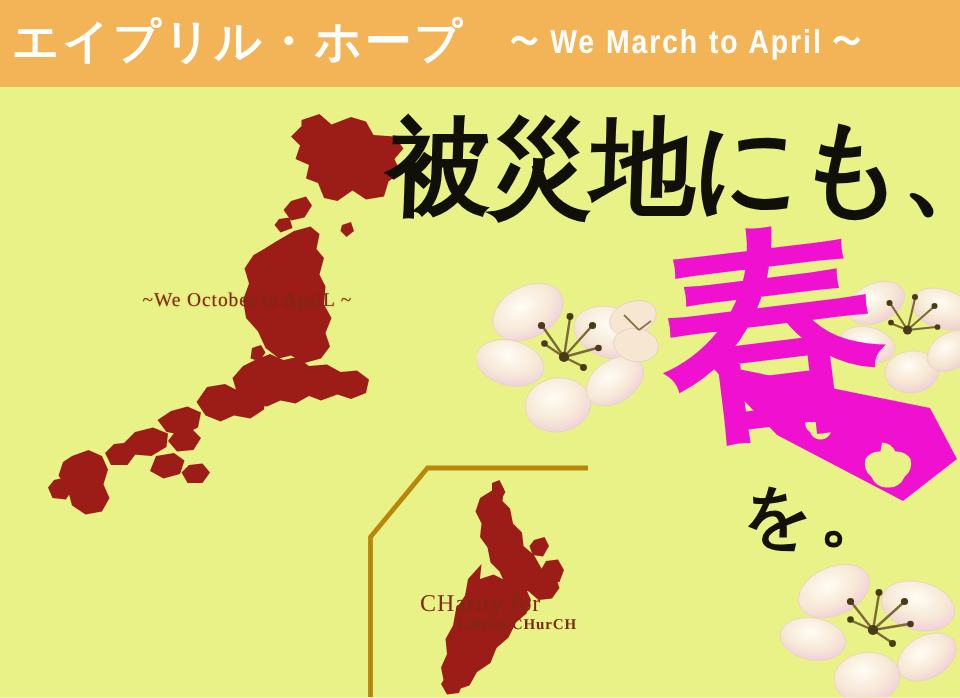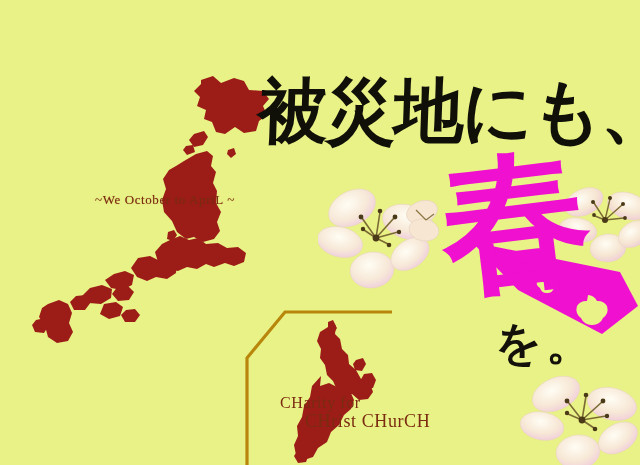--- a/index.html
+++ b/index.html
@@ -43,21 +43,21 @@
   .caption{
     position:absolute;
     font-family:"Liberation Serif","DejaVu Serif",serif;
     color:#7a2b10;white-space:nowrap;
   }
   #japan-caption{
     left:95px;top:192px;font-size:13px;letter-spacing:.6px;
     text-shadow:0 0 1px rgba(122,43,16,.45);
   }
   #nz-caption-1{left:280px;top:394px;font-size:16px;letter-spacing:.6px;}
-  #nz-caption-2{left:305px;top:411px;font-size:18px;letter-spacing:.6px;}
+  #nz-caption-2{left:305px;top:411px;font-size:10px;letter-spacing:.6px;font-weight:bold;}
   
   #headline-main{
     position:absolute;left:258px;top:72px;
     font-family:"DejaVu Serif","Liberation Serif",serif;
     font-weight:bold;font-size:70px;line-height:78px;
     color:#111008;white-space:nowrap;letter-spacing:-2px;
     transform:skewX(-2deg);
   }
   #headline-haru{
     position:absolute;left:432px;top:155px;
@@ -81,20 +81,24 @@
   #blossom-center{left:318px;top:178px;width:120px;height:115px;}
   #blossom-right{left:558px;top:172px;width:95px;height:95px;}
   #blossom-bottom{left:520px;top:368px;width:125px;height:100px;}
   #blossom-left-edge{left:406px;top:196px;width:40px;height:48px;}
 </style>
 </head>
 <body>
 
 <div id="poster">
 
+  <div id="header">
+    <div id="header-title">エイプリル・ホープ</div>
+    <div id="header-subtitle">〜 We March to April 〜</div>
+  </div>
 
   <div class="map" id="japan-map">
     <svg viewBox="0 0 260 265" width="260" height="265" aria-hidden="true">
       <g fill="#9c1d18">
 
         <path d="M183 8 l12 -4 8 7 13 -5 10 3 5 9 14 1 6 8 -6 7 4 9 -8 6 -3 10 -12 2 -9 -6 -10 7 -9 -2 -4 -10 -8 -3 2 -9 -9 -4 3 -9 -6 -6 7 -7 z"></path>
         <path d="M176 62 l10 -3 4 6 -5 8 -9 2 -5 -7 z"></path>
         <path d="M168 74 l7 -1 2 7 -8 3 -4 -5 z"></path>
 
         <path d="M178 82 l11 -3 6 5 -2 10 5 6 -3 11 4 8 -1 12 5 9 -4 10 3 9 -6 8 -11 3 -9 -5 -8 2 -9 -7 -5 -11 -8 -9 -2 -12 4 -11 -3 -10 6 -9 7 -4 8 -5 z"></path>

